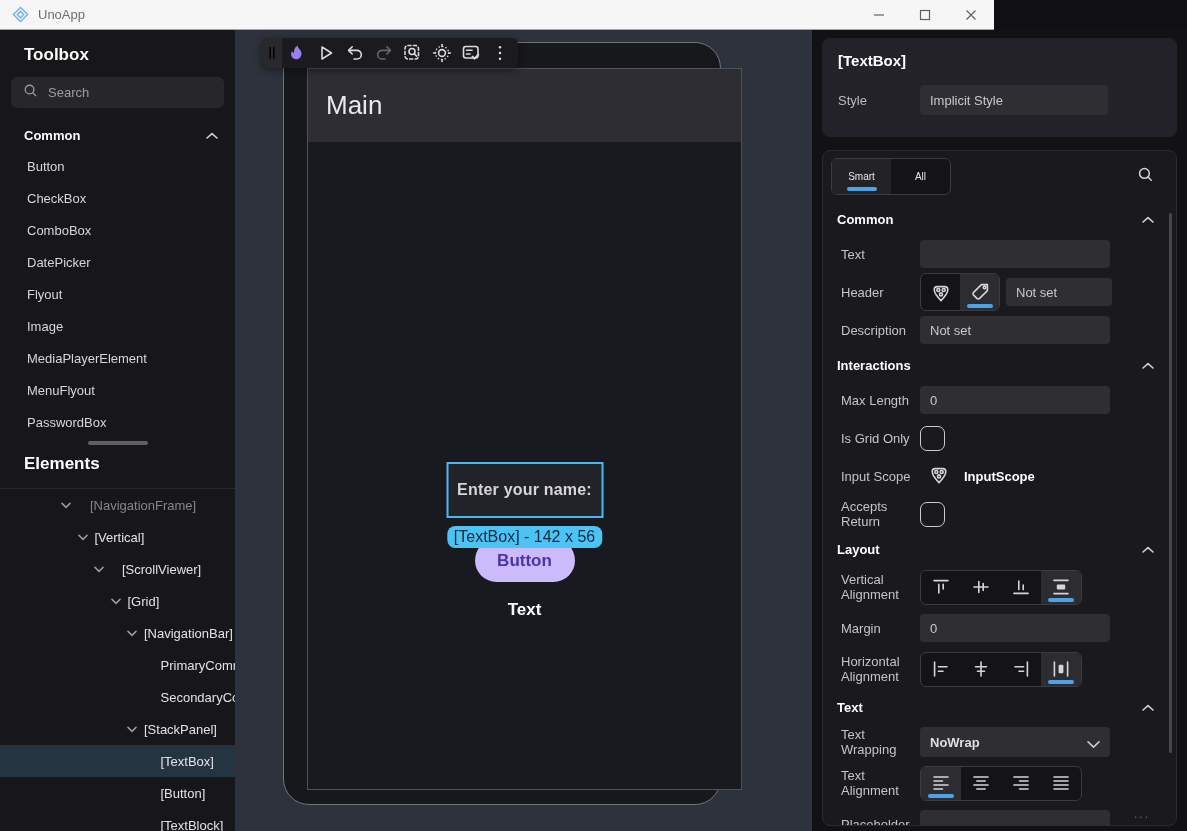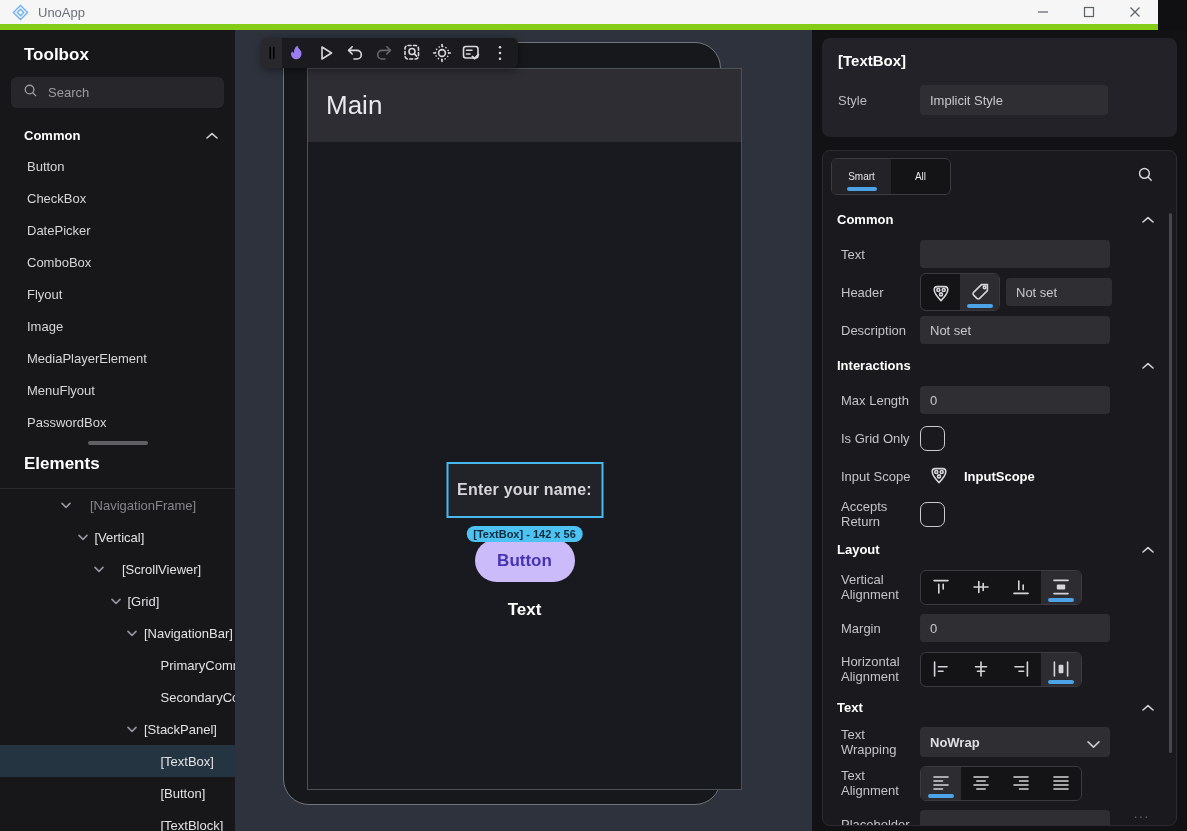--- a/index.html
+++ b/index.html
@@ -1,22 +1,22 @@
 <!DOCTYPE html>
 <html><head>
 <meta charset="utf-8">
 <style>
   * { margin:0; padding:0; box-sizing:border-box; }
   html,body { width:1187px; height:831px; overflow:hidden; background:#101013;
     font-family:"Liberation Sans", sans-serif; }
   #app { position:relative; width:1187px; height:831px; }
 
   
-  .titlebar { position:absolute; left:0; top:0; width:1158px; height:30px;
-    background:#f6f6f7; border-bottom:6px solid #84cc16; display:flex; align-items:center; }
+  .titlebar { position:absolute; left:0; top:0; width:994px; height:30px;
+    background:#f6f6f7; border-bottom:1px solid #84cc16; display:flex; align-items:center; }
   .titlebar .logo { width:17px; height:17px; margin-left:12px; }
   .titlebar .app-title { margin-left:9px; font-size:13px; color:#6b7078; }
   .win-controls { margin-left:auto; display:flex; align-items:center; height:100%; }
   .win-btn { width:46px; height:100%; display:flex; align-items:center; justify-content:center; color:#5d6269; }
 
   
   .sidebar { position:absolute; left:0; top:30px; width:235px; height:801px;
     background:#17171a; color:#d6d6d9; overflow:hidden; }
   .pane-title { font-size:17px; font-weight:bold; color:#fff; padding:15px 0 10px 24px; }
   .searchbox { margin:2px 11px 0 11px; height:31px; background:#27272b; border-radius:6px;
@@ -44,21 +44,21 @@
   .screen { position:absolute; left:23px; top:25px; width:435px; height:722px;
     background:#191a1f; border:1px solid #4d5258; overflow:hidden; }
   .screen-header { height:73px; background:#2e2d34; display:flex; align-items:center; }
   .screen-header .ttl { font-size:26px; color:#e9e9ec; margin-left:18px; }
   .stage { position:relative; height:647px; }
   .sel-textbox { position:absolute; left:50%; top:320px; transform:translateX(-50%);
     width:157px; height:56px; background:#222329; border:2px solid #49b8ef;
     display:flex; align-items:center; justify-content:center; }
   .sel-textbox .tbtxt { font-size:16px; font-weight:bold; color:#d6d6d9; letter-spacing:.2px; }
   .size-badge { position:absolute; left:50%; top:384px; transform:translateX(-50%);
-    background:#4cc3f2; color:#0f2a3d; font-size:11px; font-weight:bold;
+    background:#4cc3f2; color:#0f2a3d; font-size:16px; font-weight:normal;
     padding:2px 7px; border-radius:8px; white-space:nowrap; z-index:3; }
   .uno-button { position:absolute; left:50%; top:397px; transform:translateX(-50%);
     width:100px; height:43px; border-radius:22px; background:#ccbbfa; border:none;
     color:#4734b2; font-size:17px; font-weight:600; font-family:inherit; z-index:2;
     display:flex; align-items:center; justify-content:center; }
   .uno-textblock { position:absolute; left:50%; top:458px; transform:translateX(-50%);
     color:#fff; font-size:17px; font-weight:bold; }
 
   .float-toolbar { position:absolute; left:27px; top:8px; height:30px;
     background:#1b1b1f; border-radius:6px; display:flex; align-items:center;
@@ -169,22 +169,22 @@
       <span class="lbl">Common</span>
       <span>
         <svg width="12" height="8" viewBox="0 0 12 8" fill="none">
             <path d="M1 6 L6 1.6 L11 6" stroke="#d2d2d6" stroke-width="1.6" stroke-linecap="round" stroke-linejoin="round"></path>
           </svg>
       </span>
     </div>
     <div id="toolbox-items">
         <div class="tb-item">Button</div>
         <div class="tb-item">CheckBox</div>
+        <div class="tb-item">ComboBox</div>
         <div class="tb-item">DatePicker</div>
-        <div class="tb-item">ComboBox</div>
         <div class="tb-item">Flyout</div>
         <div class="tb-item">Image</div>
         <div class="tb-item">MediaPlayerElement</div>
         <div class="tb-item">MenuFlyout</div>
         <div class="tb-item">PasswordBox</div>
       </div>
     <div class="tb-divider">
         <div class="grab"></div>
       </div>
     <div class="pane-title" style="padding-top:6px">Elements</div>

